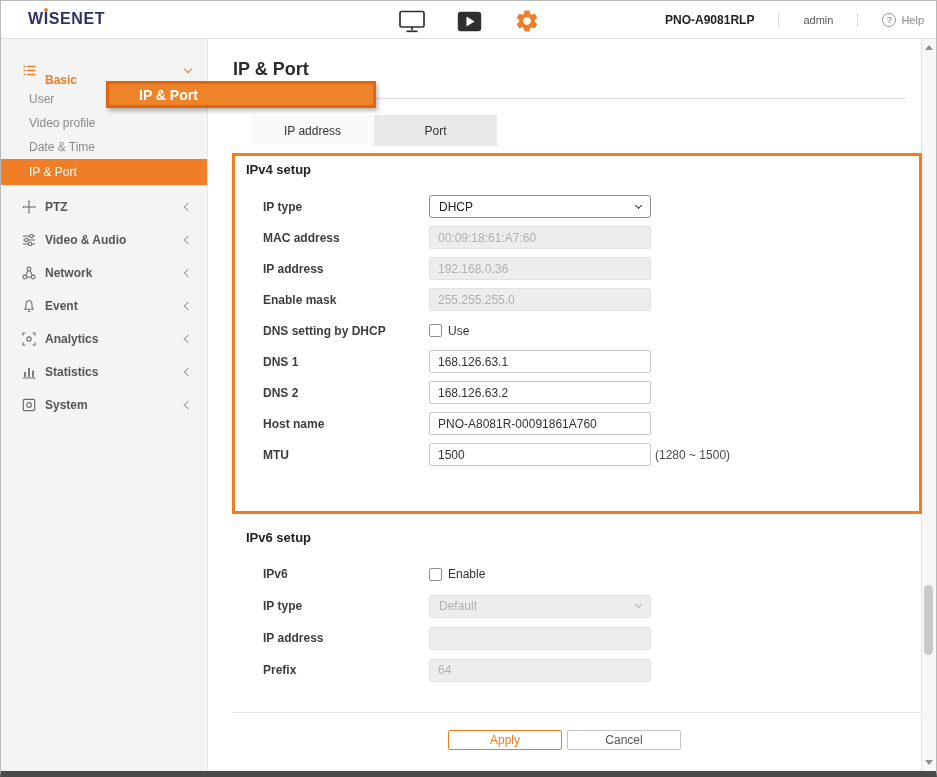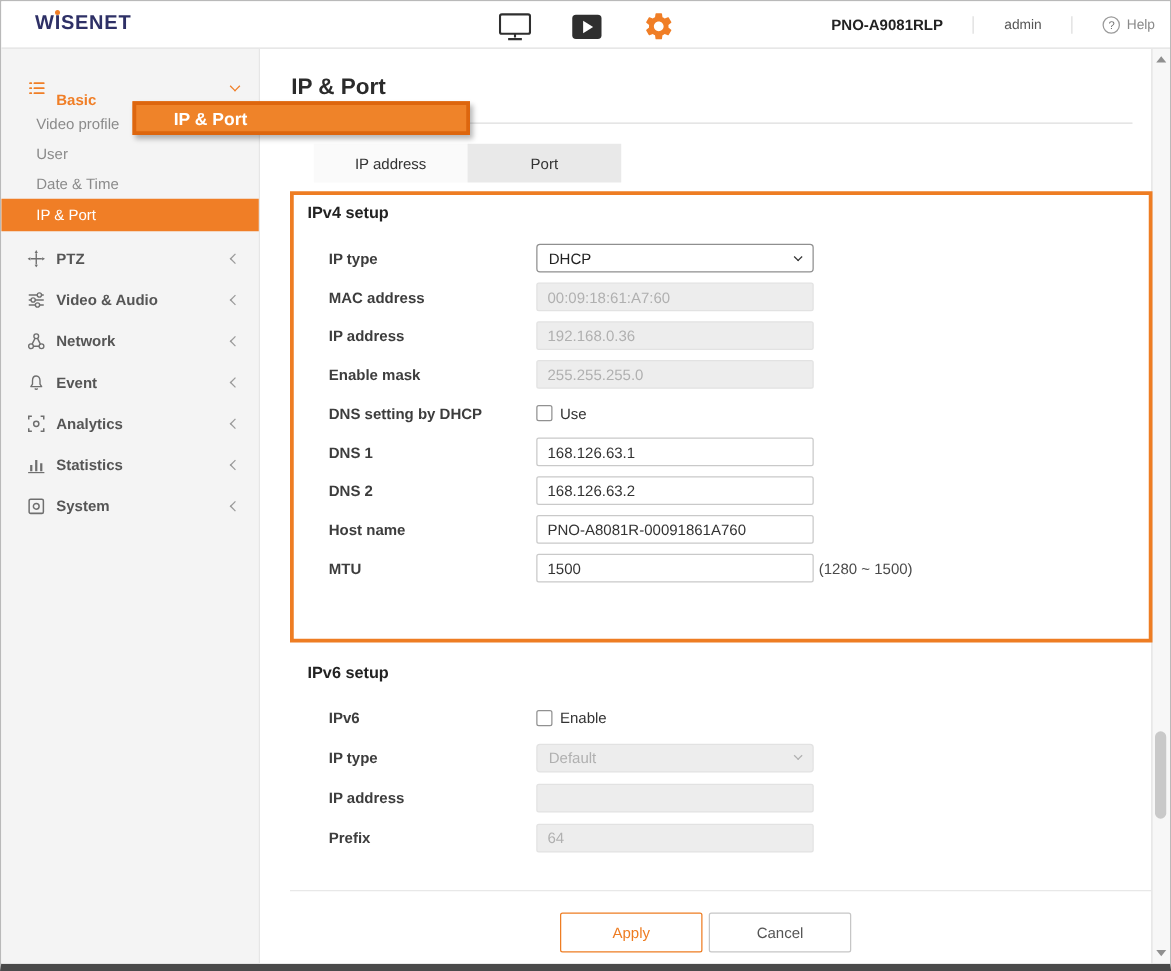--- a/index.html
+++ b/index.html
@@ -79,21 +79,21 @@
   .select .chev { width:5px; height:5px; border-width:1.8px; border-color:#333;
                   transform:rotate(-45deg); margin-top:-3px; }
   .select.disabled { background:#ededed; border-color:#e2e2e2; color:#b0b0b0; cursor:default; }
   .select.disabled .chev { border-color:#b0b0b0; border-width:1.4px; }
   .cbwrap { display:flex; align-items:center; gap:6px; }
   .cb { appearance:none; -webkit-appearance:none; width:13px; height:13px; border:1px solid #919191;
         background:#fff; border-radius:2px; margin:0; cursor:pointer; }
   .cbl { font-size:12px; color:#333; }
   .hint { margin-left:4px; font-size:12px; color:#4a4a4a; }
   .footer-divider { position:absolute; left:24px; top:673px; width:690px; height:1px; background:#e8e8e8; }
-  .btn { position:absolute; top:691px; width:114px; height:32px; font-size:12px; background:#fff;
+  .btn { position:absolute; top:691px; width:114px; height:20px; font-size:12px; background:#fff;
          border-radius:2px; cursor:pointer; font-family:inherit; }
   .btn.apply { left:240px; border:1px solid #EE7D23; color:#EE7D23; }
   .btn.cancel { left:359px; border:1px solid #c6c6c6; color:#555; }
 
   
   .callout { position:absolute; left:105px; top:80px; width:270px; height:27px; z-index:60;
              background:#EF8329; border:3px solid #DD660E; display:flex; align-items:center;
              padding-left:30px; box-shadow:2px 3px 4px rgba(0,0,0,.28); }
   .callout-label { color:#fff; font-weight:bold; font-size:14px; }
 
@@ -166,22 +166,22 @@
               <line x1="4.5" y1="6.5" x2="12" y2="6.5"></line>
             <line x1="1" y1="10.5" x2="2" y2="10.5"></line>
               <line x1="4.5" y1="10.5" x2="12" y2="10.5"></line>
           </g>
         </svg>
       </span>
       <span class="mi-label accent">Basic</span>
       <span class="chev pt-down orange side"></span>
     </div>
     <div class="submenu">
+      <div class="submenu-item">User</div>
       <div class="submenu-item">Video profile</div>
-      <div class="submenu-item">User</div>
       <div class="submenu-item">Date &amp; Time</div>
       <div class="submenu-item selected">IP &amp; Port</div>
     </div>
 
     <div class="menu-group first">
       <span class="mi-icon">
         <svg width="14" height="14" viewBox="0 0 14 14">
           <g stroke="#6f6f6f" stroke-width="1.1">
               <line x1="7" y1="2.5" x2="7" y2="11.5"></line>
               <line x1="2.5" y1="7" x2="11.5" y2="7"></line>

